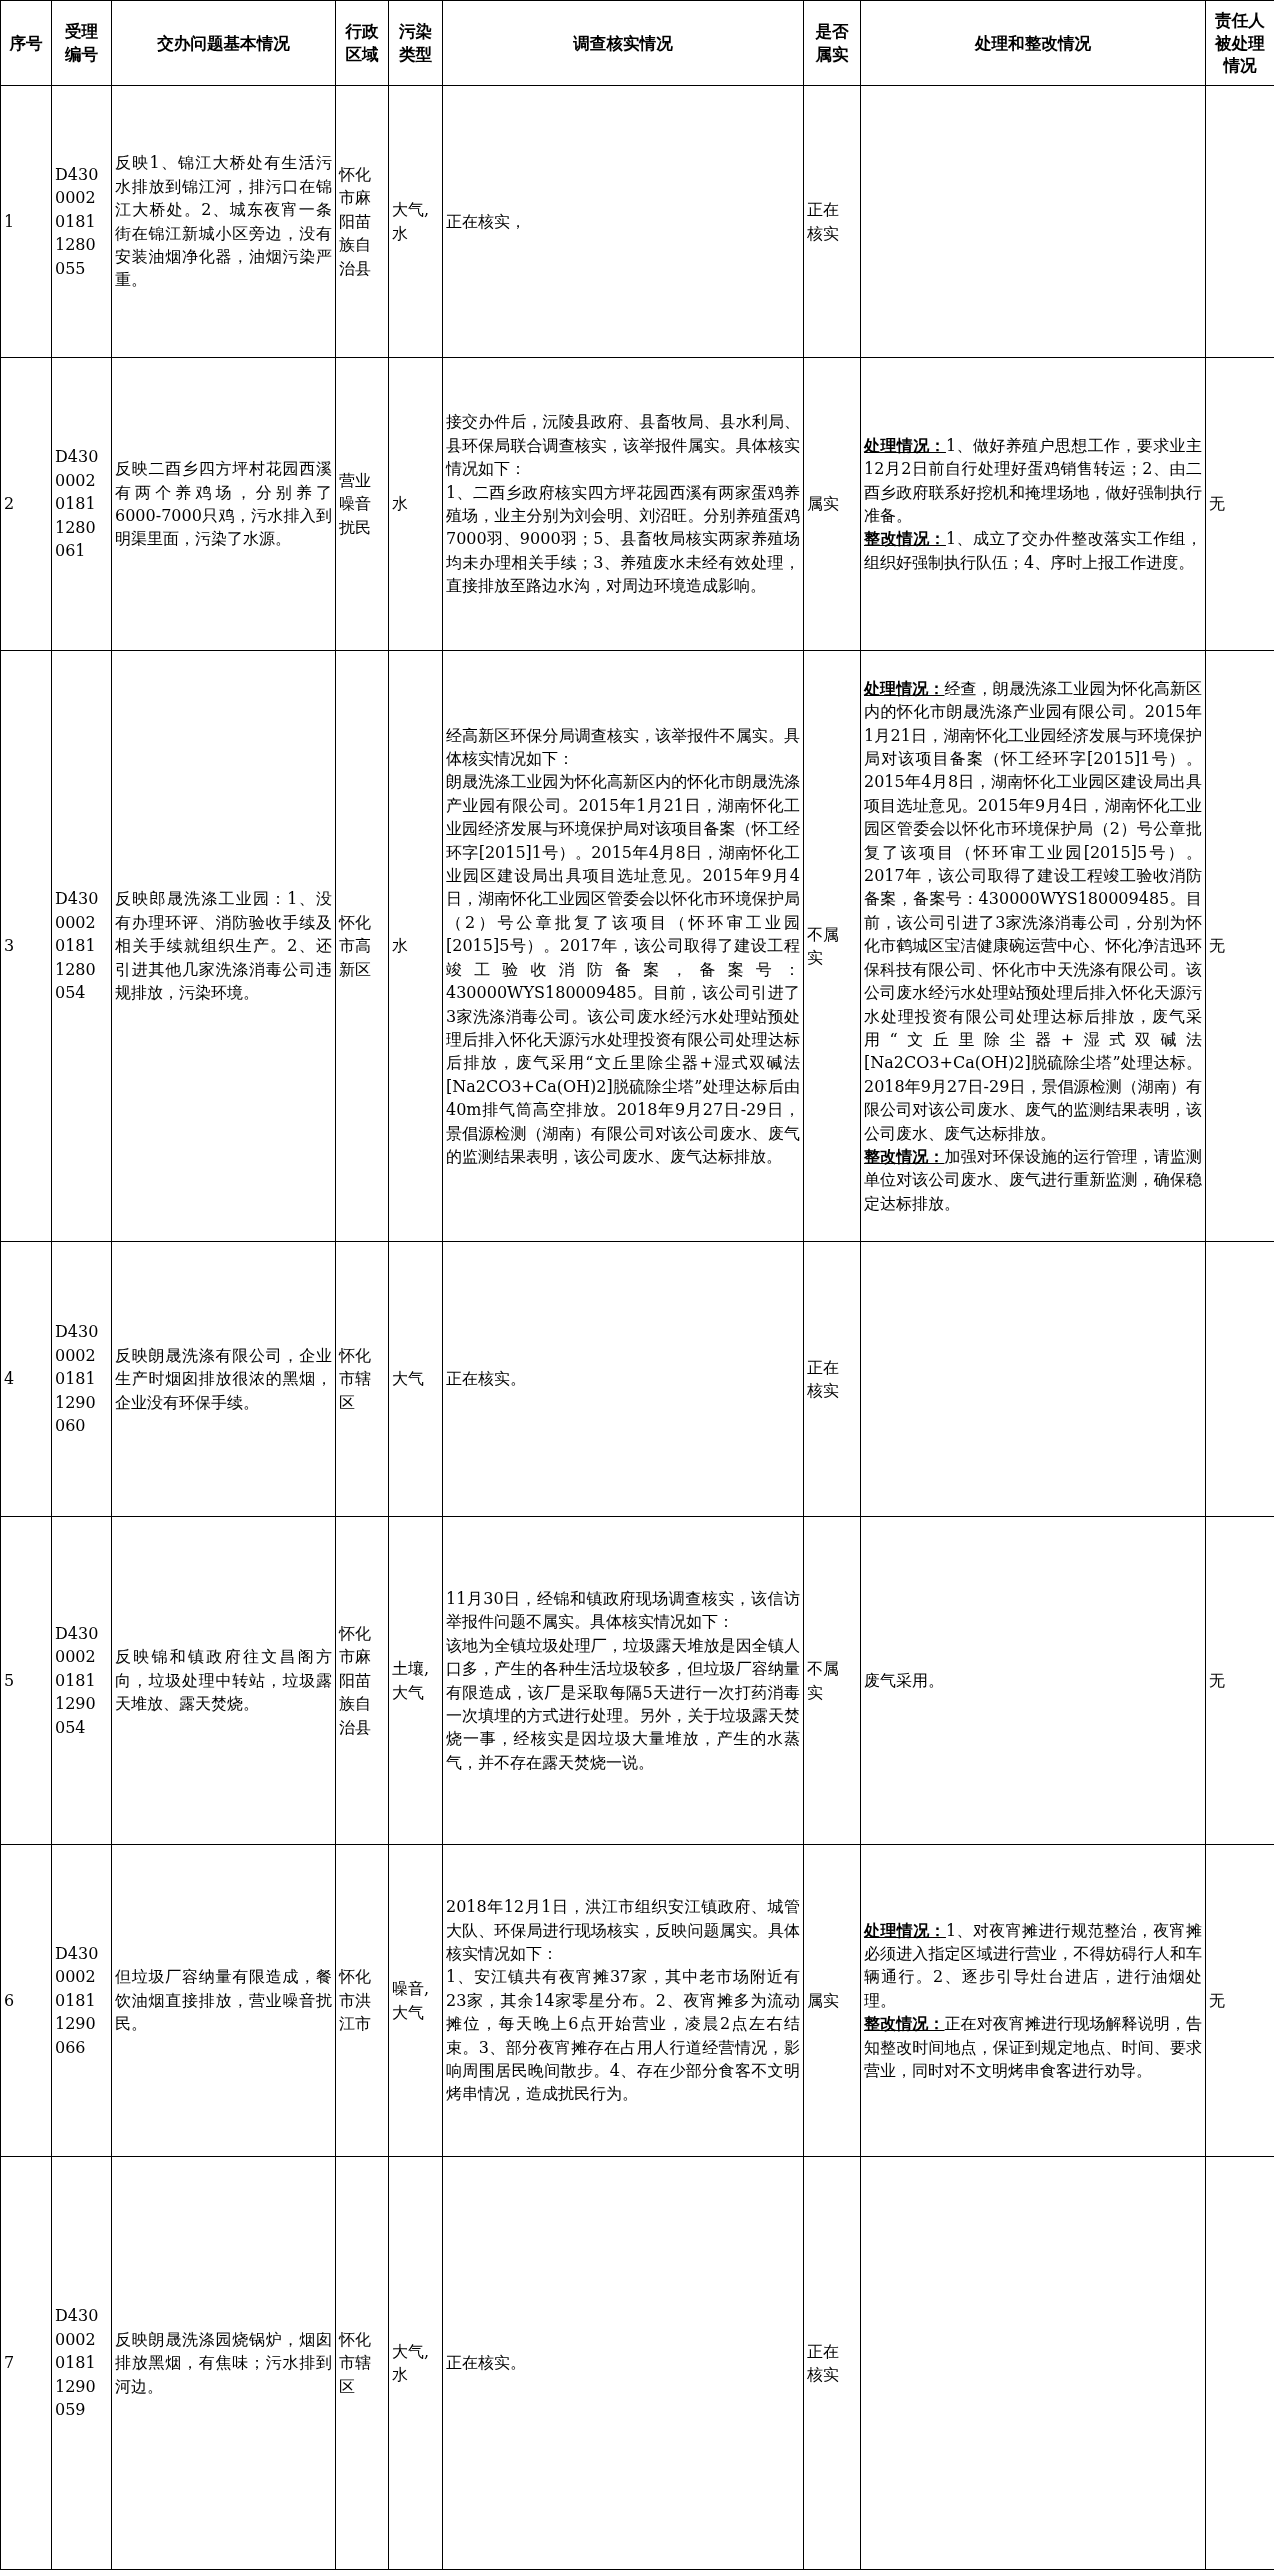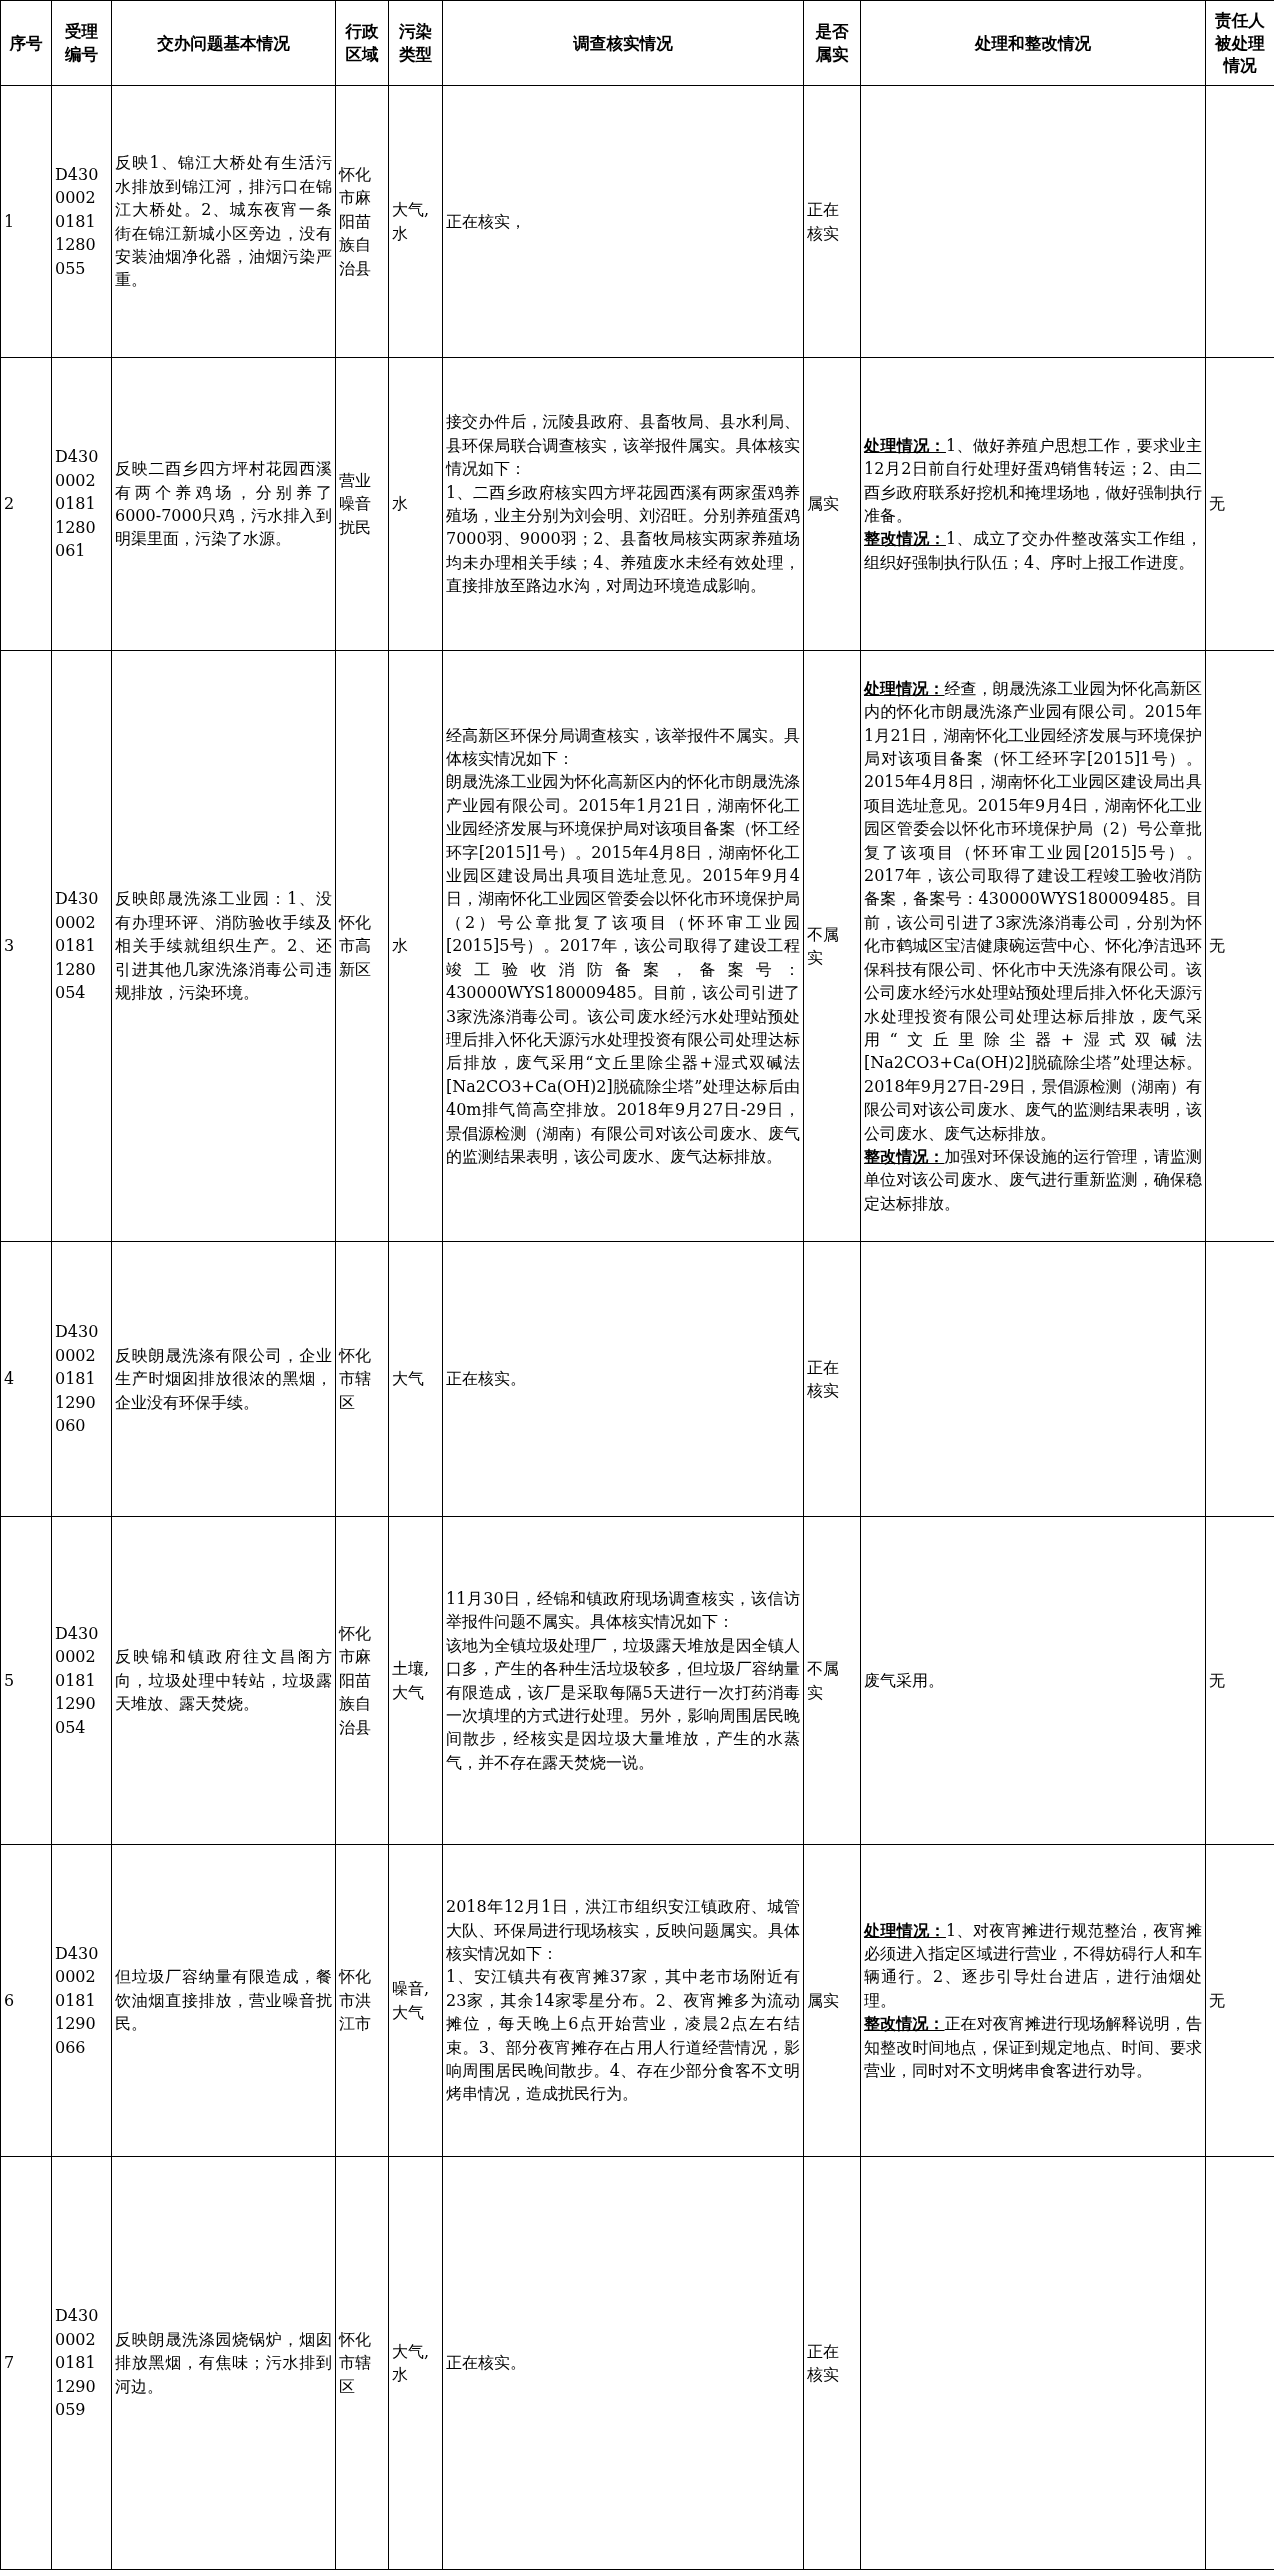--- a/index.html
+++ b/index.html
@@ -104,21 +104,21 @@
         <td class="c-center">2</td>
         <td class="c-center cell-case-id">D430
 0002
 0181
 1280
 061</td>
         <td class="c-text">反映二酉乡四方坪村花园西溪有两个养鸡场，分别养了6000-7000只鸡，污水排入到明渠里面，污染了水源。</td>
         <td class="c-center cell-region">营业噪音扰民</td>
         <td class="c-center cell-pollution">水</td>
         <td class="c-text">接交办件后，沅陵县政府、县畜牧局、县水利局、县环保局联合调查核实，该举报件属实。具体核实情况如下：
-1、二酉乡政府核实四方坪花园西溪有两家蛋鸡养殖场，业主分别为刘会明、刘沼旺。分别养殖蛋鸡7000羽、9000羽；2、县畜牧局核实两家养殖场均未办理相关手续；4、养殖废水未经有效处理，直接排放至路边水沟，对周边环境造成影响。</td>
+1、二酉乡政府核实四方坪花园西溪有两家蛋鸡养殖场，业主分别为刘会明、刘沼旺。分别养殖蛋鸡7000羽、9000羽；5、县畜牧局核实两家养殖场均未办理相关手续；3、养殖废水未经有效处理，直接排放至路边水沟，对周边环境造成影响。</td>
         <td class="c-center">属实</td>
         <td class="c-text"><span class="hl">处理情况：</span><span>1、做好养殖户思想工作，要求业主12月2日前自行处理好蛋鸡销售转运；2、由二酉乡政府联系好挖机和掩埋场地，做好强制执行准备。
 </span><span class="hl">整改情况：</span><span>1、成立了交办件整改落实工作组，组织好强制执行队伍；4、序时上报工作进度。</span></td>
         <td class="c-center">无</td>
       </tr>
 
   <tr class="r3">
         <td class="c-center">3</td>
         <td class="c-center cell-case-id">D430
 0002
@@ -159,21 +159,21 @@
         <td class="c-center cell-case-id">D430
 0002
 0181
 1290
 054</td>
         <td class="c-text">反映锦和镇政府往文昌阁方向，垃圾处理中转站，垃圾露天堆放、露天焚烧。</td>
         <td class="c-center cell-region">怀化市麻阳苗族自治县</td>
         <td class="c-center cell-pollution">土壤,
 大气</td>
         <td class="c-text">11月30日，经锦和镇政府现场调查核实，该信访举报件问题不属实。具体核实情况如下：
-该地为全镇垃圾处理厂，垃圾露天堆放是因全镇人口多，产生的各种生活垃圾较多，但垃圾厂容纳量有限造成，该厂是采取每隔5天进行一次打药消毒一次填埋的方式进行处理。另外，影响周围居民晚间散步，经核实是因垃圾大量堆放，产生的水蒸气，并不存在露天焚烧一说。</td>
+该地为全镇垃圾处理厂，垃圾露天堆放是因全镇人口多，产生的各种生活垃圾较多，但垃圾厂容纳量有限造成，该厂是采取每隔5天进行一次打药消毒一次填埋的方式进行处理。另外，关于垃圾露天焚烧一事，经核实是因垃圾大量堆放，产生的水蒸气，并不存在露天焚烧一说。</td>
         <td class="c-center">不属
 实</td>
         <td class="c-text"><span class="hl"></span><span>废气采用。</span><span class="hl"></span><span></span></td>
         <td class="c-center">无</td>
       </tr>
 
   <tr class="r6">
         <td class="c-center">6</td>
         <td class="c-center cell-case-id">D430
 0002

